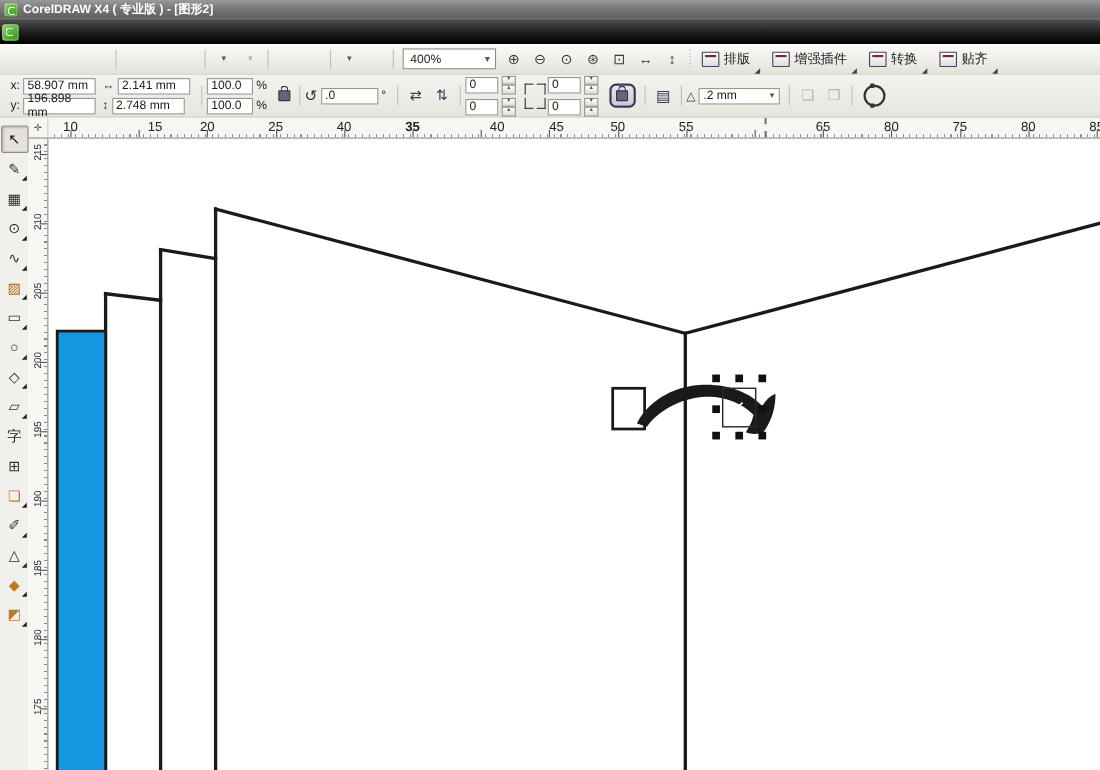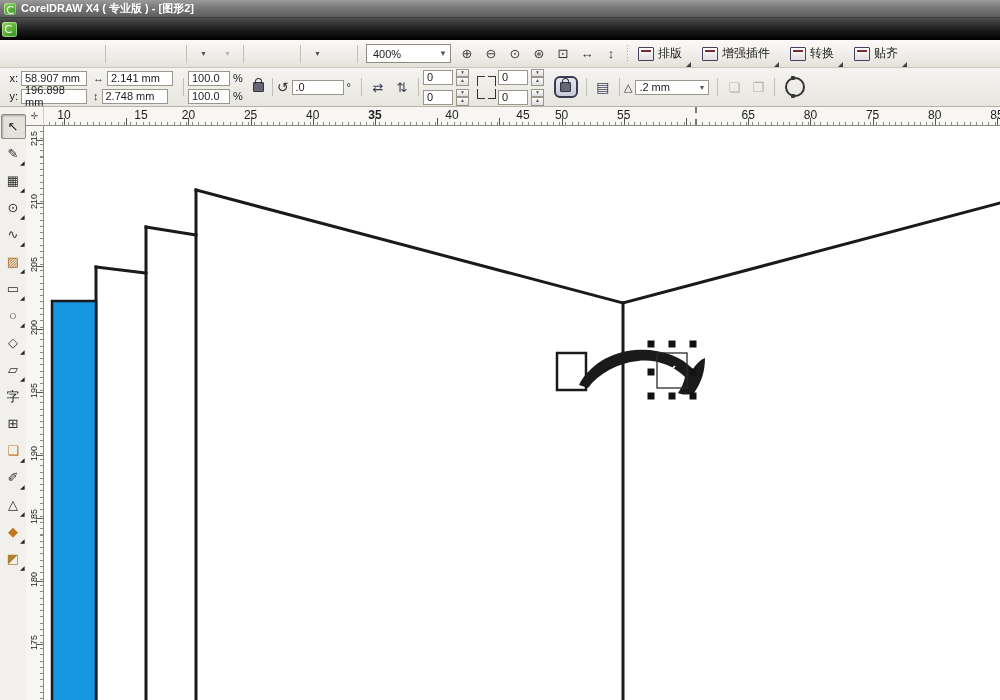--- a/index.html
+++ b/index.html
@@ -392,21 +392,21 @@
         <span class="hlab" style="left: 145.4px;">20</span>
         <div class="htick" style="left: 145.4px;"></div>
         <span class="hlab" style="left: 207.6px;">25</span>
         <div class="htick" style="left: 207.6px;"></div>
         <span class="hlab" style="left: 269.8px;">40</span>
         <div class="htick" style="left: 269.8px;"></div>
         <span class="hlab" style="left: 332px; font-weight: bold;">35</span>
         <div class="htick" style="left: 332px;"></div>
         <span class="hlab" style="left: 409px;">40</span>
         <div class="htick" style="left: 394.2px;"></div>
-        <span class="hlab" style="left: 480px;">45</span>
+        <span class="hlab" style="left: 463px;">45</span>
         <div class="htick" style="left: 456.4px;"></div>
         <span class="hlab" style="left: 518.6px;">50</span>
         <div class="htick" style="left: 518.6px;"></div>
         <span class="hlab" style="left: 580.8px;">55</span>
         <div class="htick" style="left: 580.8px;"></div>
         <span class="hlab" style="left: 673px; margin-top: 32px;">60</span>
         <div class="htick" style="left: 643px;"></div>
         <span class="hlab" style="left: 705.2px;">65</span>
         <div class="htick" style="left: 705.2px;"></div>
         <span class="hlab" style="left: 767.4px;">80</span>

